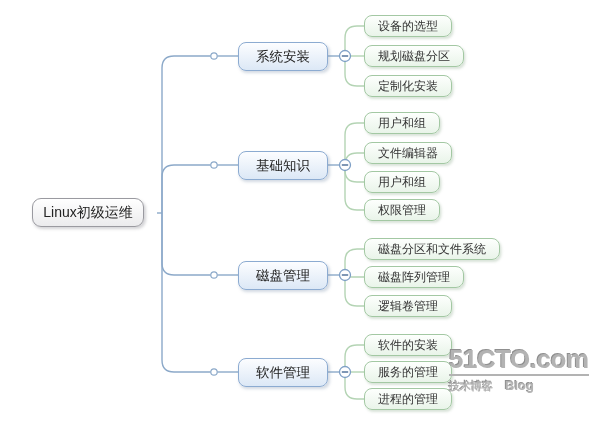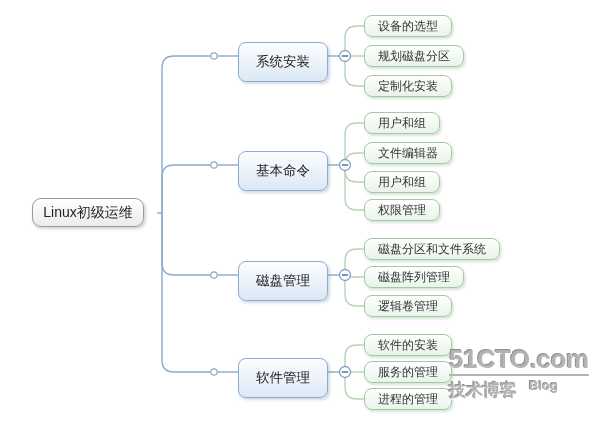--- a/index.html
+++ b/index.html
@@ -13,41 +13,41 @@
     white-space:nowrap; box-sizing:border-box; cursor:default;
   }
   .root-node {
     left:32px; top:198px; width:112px; height:29px;
     border:1px solid #9a9aa0; border-radius:9px;
     background:linear-gradient(#ffffff,#ebebed);
     box-shadow:1.5px 2px 3px rgba(120,120,130,.32);
     font-size:14px; color:#222222;
   }
   .branch-node {
-    left:238px; width:90px; height:40px;
+    left:238px; width:90px; height:29px;
     border:1px solid #8cabd1; border-radius:8px;
     background:linear-gradient(#fcfdff,#dce8f6);
     box-shadow:1.5px 2px 3px rgba(130,150,175,.35);
     font-size:13.5px; color:#222222;
   }
   .leaf-node {
     left:364px; height:22px; padding:10px 13px;
     border:1px solid #a3c8a3; border-radius:8px;
     background:linear-gradient(#fdfffd,#e9f4e9);
     box-shadow:1.5px 2px 2.5px rgba(140,170,140,.33);
     font-size:12px; color:#333333;
   }
   .watermark { position:absolute; left:449px; top:346px; color:#b3b3b3; font-weight:bold; }
   .wm-site {
     font-size:26px; line-height:1; letter-spacing:-0.5px; padding-bottom:2px;
     border-bottom:2px solid #b3b3b3;
     text-shadow:1px 1px 0 #ffffff, -1px -1px 0 #8f8f8f;
   }
   .wm-row { display:flex; align-items:flex-start; gap:12px; margin-top:3px; }
-  .wm-sub { font-size:17px; text-shadow:1px 1px 0 #ffffff, -1px -1px 0 #8f8f8f; }
+  .wm-sub { font-size:11px; text-shadow:1px 1px 0 #ffffff, -1px -1px 0 #8f8f8f; }
   .wm-blog { font-size:13px; margin-top:-1px; text-shadow:1px 1px 0 #ffffff, -1px -1px 0 #8f8f8f; }
 </style>
 </head>
 <body>
 
 <div class="canvas">
 
   <svg class="connectors" viewBox="0 0 608 423" xmlns="http://www.w3.org/2000/svg">
 
     <g fill="none" stroke="#8ca9c9" stroke-width="1.4">
@@ -108,21 +108,21 @@
       <g>
         <circle cx="345" cy="372" r="5.5" fill="#ffffff" stroke="#7fa0c6" stroke-width="1.3"></circle>
         <path d="M341.8,372 H348.2" stroke="#5f7da3" stroke-width="1.6" fill="none"></path>
       </g>
     </g>
   </svg>
 
   <div class="node root-node">Linux初级运维</div>
 
   <div class="node branch-node" style="top:42px">系统安装</div>
-  <div class="node branch-node" style="top:151px">基本命令</div>
+  <div class="node branch-node" style="top:151px">基础知识</div>
   <div class="node branch-node" style="top:261px">磁盘管理</div>
   <div class="node branch-node" style="top:358px">软件管理</div>
 
   <div class="node leaf-node" style="top:15px">设备的选型</div>
   <div class="node leaf-node" style="top:45px">规划磁盘分区</div>
   <div class="node leaf-node" style="top:75px">定制化安装</div>
 
   <div class="node leaf-node" style="top:112px">用户和组</div>
   <div class="node leaf-node" style="top:142px">文件编辑器</div>
   <div class="node leaf-node" style="top:171px">用户和组</div>

